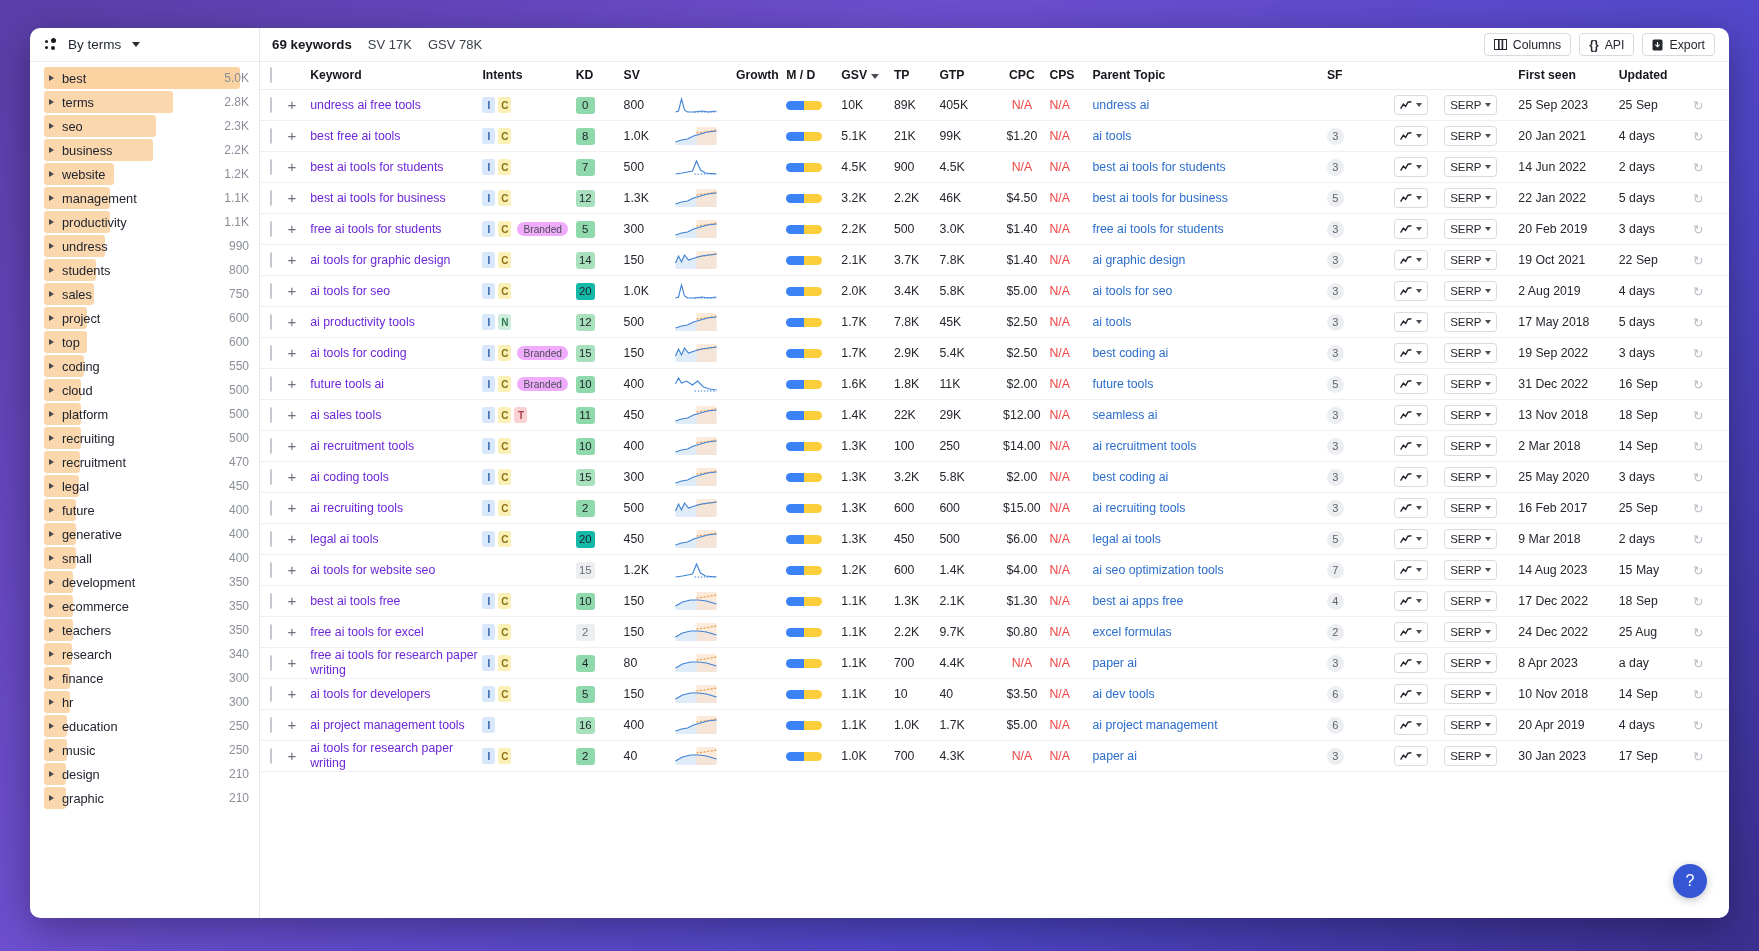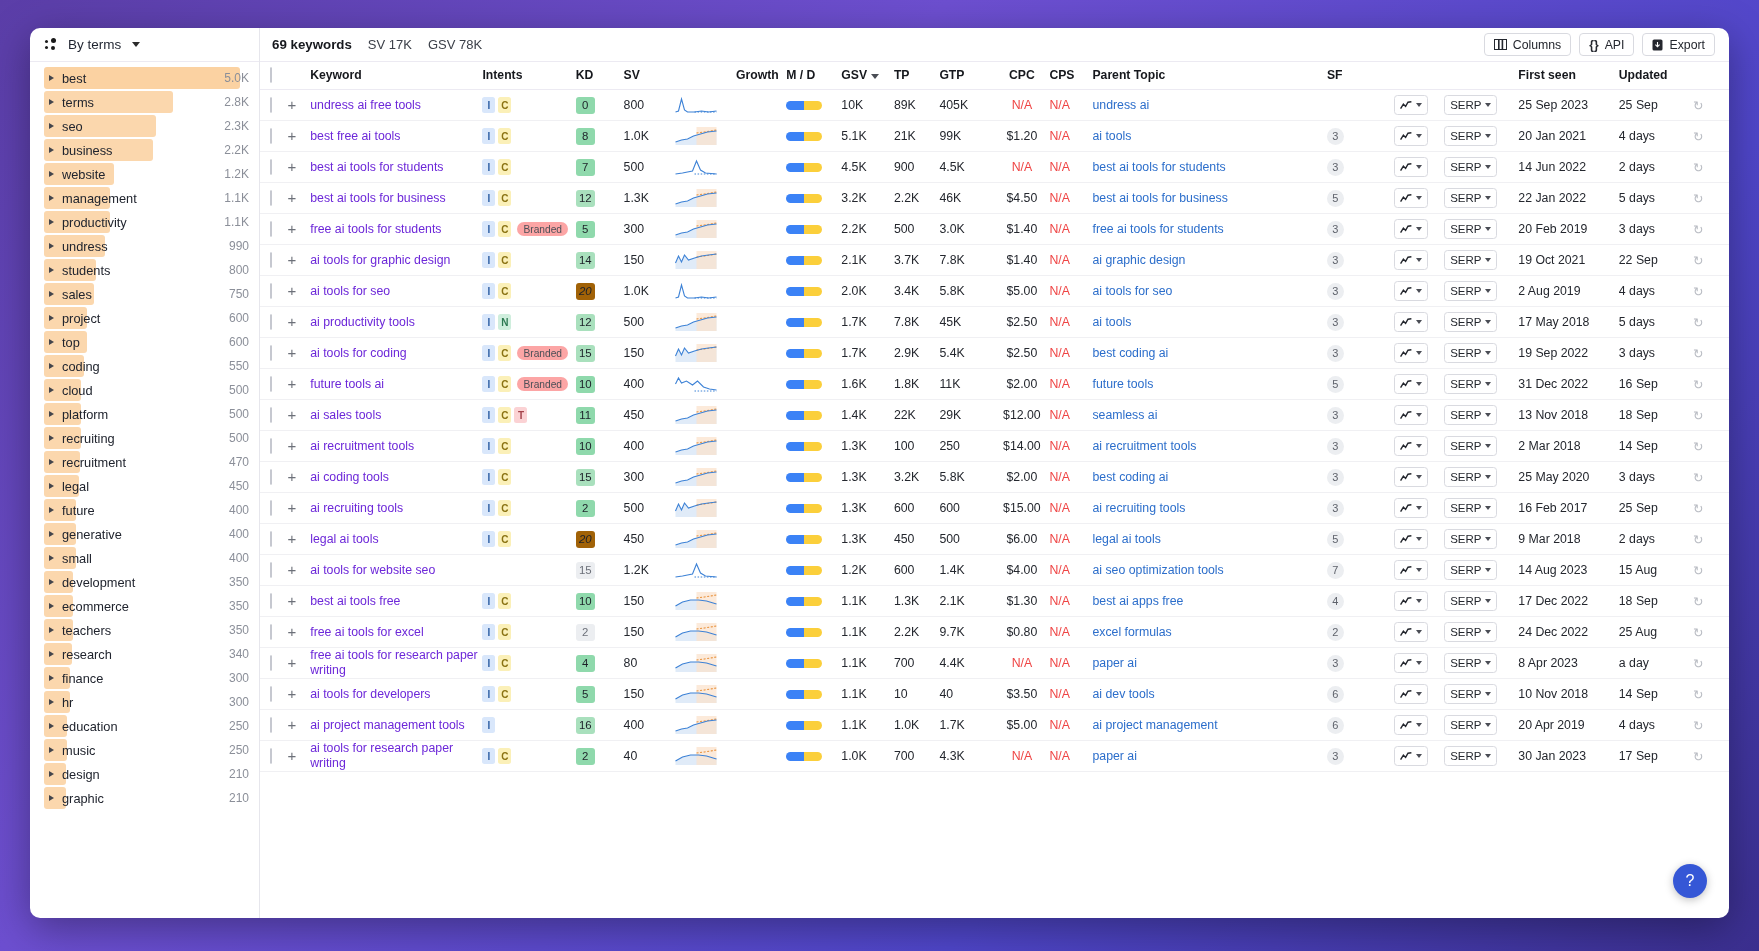--- a/index.html
+++ b/index.html
@@ -70,24 +70,24 @@
   .kwlink { color:#6d28d9; text-decoration:none; cursor:pointer; white-space:normal; display:inline-block; line-height:15px;}
   .parlink { color:#2c6ecb; text-decoration:none; cursor:pointer;}
   .na { color:#ef4444; }
 
   .intents { display:flex; align-items:center; gap:3px; }
   .ibadge { width:13px;height:16px; border-radius:2.5px; font-size:10px; display:flex;align-items:center;justify-content:center; font-weight:bold;}
   .i-I { background:#d9e7fb; color:#2e5fa3;}
   .i-C { background:#fbf0b8; color:#8a7212;}
   .i-N { background:#cfeedd; color:#2d7a52;}
   .i-T { background:#fbd2d4; color:#a4444c;}
-  .branded { background:#fca5a5; color:#4c4f57; font-size:10.2px; border-radius:8px; padding:1.5px 6px; margin-left:3px;}
+  .branded { background:#f0abfc; color:#4c4f57; font-size:10.2px; border-radius:8px; padding:1.5px 6px; margin-left:3px;}
 
   .kdbox { width:19px;height:17px;border-radius:3px; display:flex;align-items:center;justify-content:center; font-size:11.4px; color:#1d2129;}
-  .kd-g1{background:#8fd9ac;} .kd-g2{background:#a9e0bd;} .kd-g3{background:#a16207;font-style:italic;} .kd-gray{background:#eceef1;color:#6c7079;}
+  .kd-g1{background:#8fd9ac;} .kd-g2{background:#a9e0bd;} .kd-g3{background:#14b8a6;} .kd-gray{background:#eceef1;color:#6c7079;}
 
   .spark { width:44px;height:18px; display:block;}
   .growth-blur { width:24px;height:9px;border-radius:2px;
     background:linear-gradient(90deg,#dfe0e4,#e9eaee,#dfe0e4); filter:blur(1.6px); opacity:.95;}
   .mdbar { width:36px;height:9px;border-radius:5px; overflow:hidden; display:flex;}
   .mdbar i{display:block;height:100%;}
   .md-b{background:#3b82f6;} .md-y{background:#fbcf3b;}
 
   .sfpill { width:17px;height:17px;border-radius:50%;background:#eceef1;color:#5e626b;font-size:11px;
             display:flex;align-items:center;justify-content:center;}
@@ -1174,21 +1174,21 @@
                   <svg width="12" height="9" viewBox="0 0 12 9">
                     <path d="M0.6,7.6 L3.4,3.2 L5.6,5.4 L8,1.2 L11.4,0.8" stroke="#24272e" stroke-width="1.4" fill="none"></path>
                   </svg>
                   <span class="dcaret"></span>
                 </span></td>
               <td class="c-serp"><span class="minibtn">
                   <span>SERP</span>
                   <span class="dcaret"></span>
                 </span></td>
               <td class="c-first"><span>14 Aug 2023</span></td>
-              <td class="c-upd"><span>15 Aug</span></td>
+              <td class="c-upd"><span>15 May</span></td>
               <td class="c-ref"><span class="refresh">↻</span></td>
             </tr>
             <tr>
               <td class="c-chk"><span class="chk"></span></td>
               <td class="c-plus"><span class="plus">+</span></td>
               <td class="c-kw"><a class="kwlink">best ai tools free</a></td>
               <td class="c-int">
                 <div class="intents">
                   <span class="ibadge i-I">I</span>
                   <span class="ibadge i-C">C</span>

